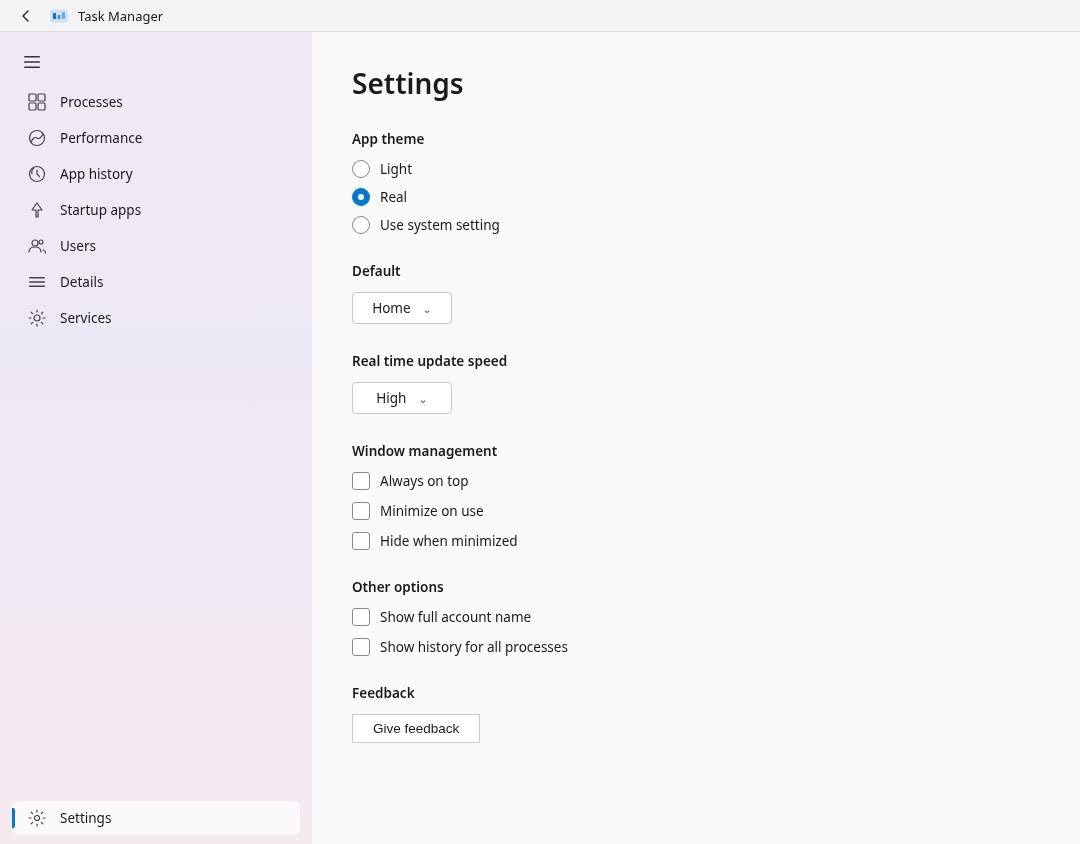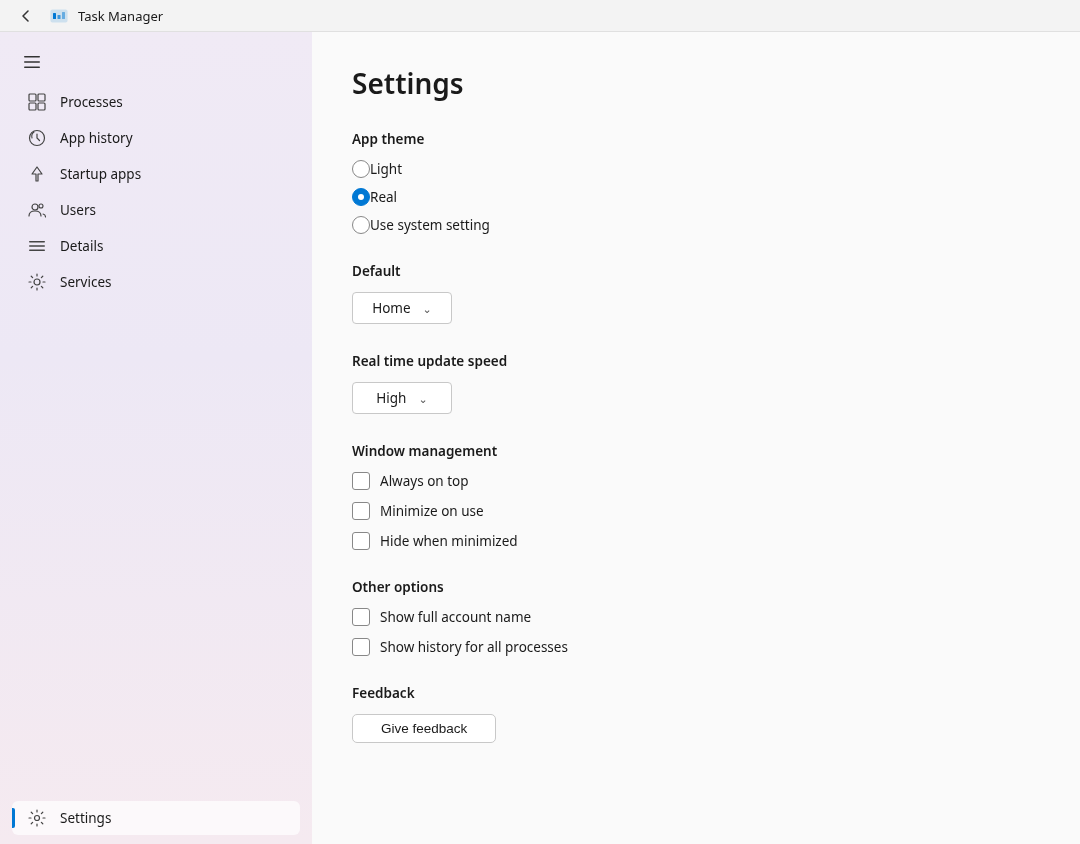--- a/index.html
+++ b/index.html
@@ -148,20 +148,21 @@
 
     
     .radio-group {
       display: flex;
       flex-direction: column;
       gap: 10px;
     }
     .radio-item {
       display: flex;
       align-items: center;
+      gap: 10px;
       cursor: pointer;
       font-size: 13.5px;
       color: #1a1a1a;
     }
     .radio-circle {
       width: 18px;
       height: 18px;
       border-radius: 50%;
       border: 1.5px solid #888;
       background: white;
@@ -225,23 +226,23 @@
       border-radius: 3px;
       background: white;
       display: flex;
       align-items: center;
       justify-content: center;
       flex-shrink: 0;
     }
 
     
     .btn {
-      padding: 6px 28px;
+      padding: 6px 20px;
       border: 1px solid #c8c8c8;
-      border-radius: 5px;
+      border-radius: 0;
       background: white;
       cursor: pointer;
       font-size: 13.5px;
       color: #1a1a1a;
     }
   </style>
 </head>
 <body>
 
 <div class="titlebar">
@@ -277,20 +278,29 @@
         <svg viewBox="0 0 18 18" fill="none">
           <rect x="1" y="1" width="7" height="7" rx="1" stroke="#444" stroke-width="1.2"></rect>
           <rect x="10" y="1" width="7" height="7" rx="1" stroke="#444" stroke-width="1.2"></rect>
           <rect x="1" y="10" width="7" height="7" rx="1" stroke="#444" stroke-width="1.2"></rect>
           <rect x="10" y="10" width="7" height="7" rx="1" stroke="#444" stroke-width="1.2"></rect>
         </svg>
       </div>
       <span>Processes</span>
     </div>
 
+    <div class="sidebar-item">
+      <div class="sidebar-item-icon">
+        <svg viewBox="0 0 18 18" fill="none">
+          <circle cx="9" cy="9" r="7.5" stroke="#444" stroke-width="1.2"></circle>
+          <path d="M3 13 Q6 7, 9 9 Q12 11, 15 5" stroke="#444" stroke-width="1.2" stroke-linecap="round" fill="none"></path>
+        </svg>
+      </div>
+      <span>Performance</span>
+    </div>
 
     <div class="sidebar-item">
       <div class="sidebar-item-icon">
         <svg viewBox="0 0 18 18" fill="none">
           <circle cx="9" cy="9" r="7.5" stroke="#444" stroke-width="1.2"></circle>
           <path d="M9 5v4l2.5 2.5" stroke="#444" stroke-width="1.2" stroke-linecap="round"></path>
           <path d="M4 9 Q3 5, 6 3" stroke="#444" stroke-width="1.1" stroke-linecap="round" fill="none"></path>
         </svg>
       </div>
       <span>App history</span>

